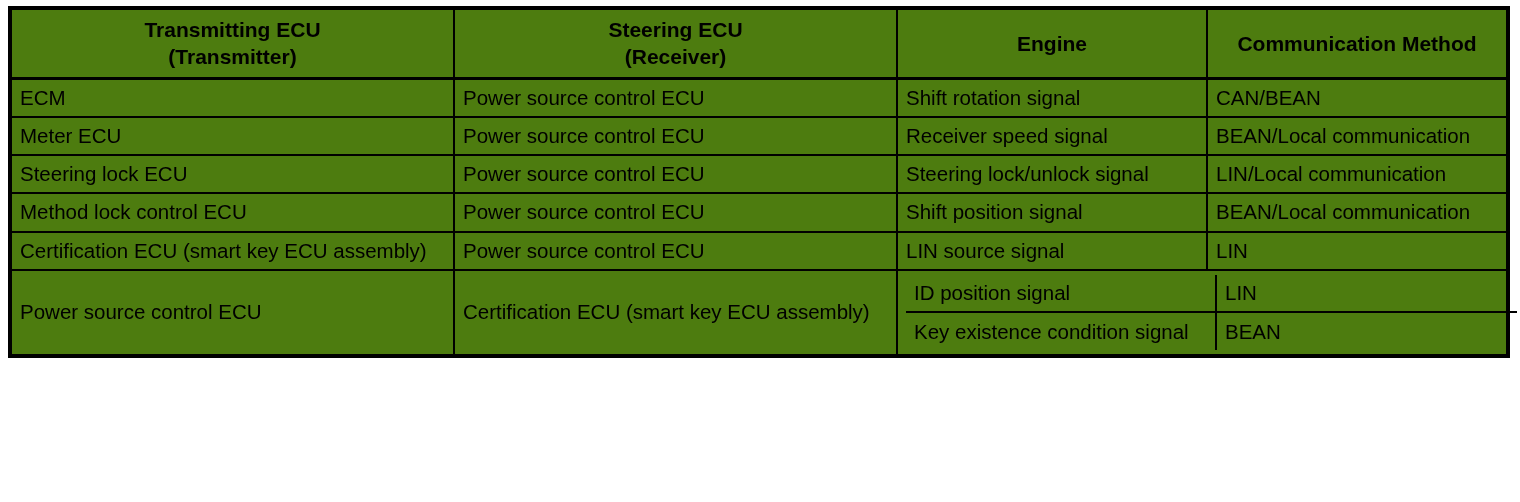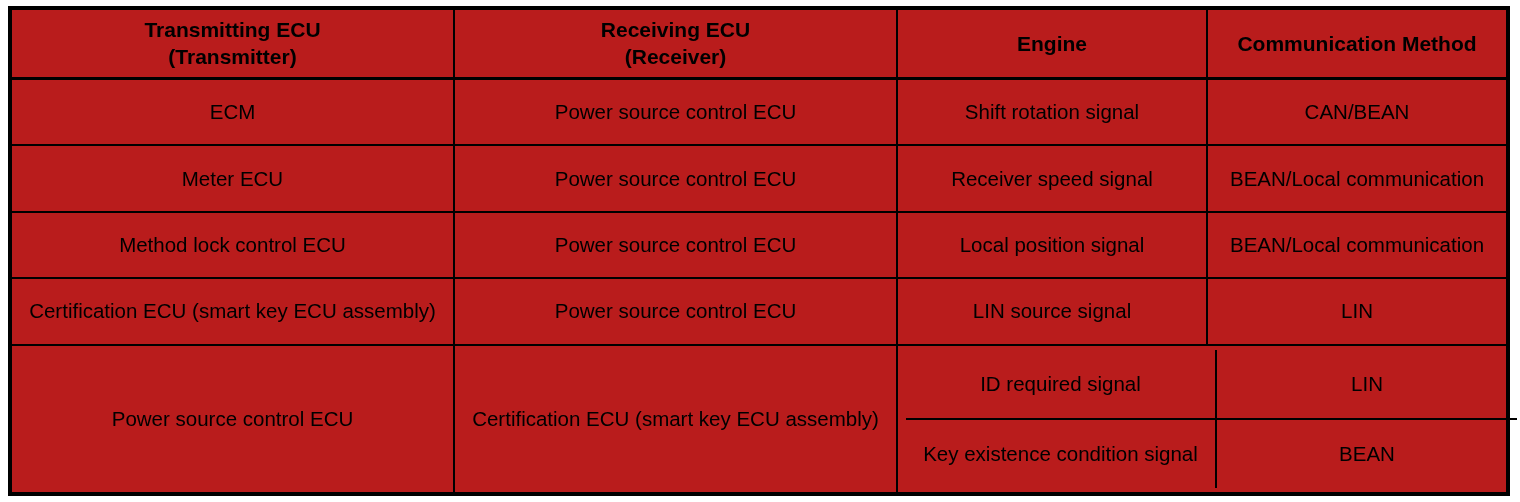--- a/index.html
+++ b/index.html
@@ -19,36 +19,36 @@
     position: absolute;
     left: 8px;
     top: 6px;
     width: 1498px;
     height: 490px;
     box-sizing: border-box;
   }
 
   table.ecu-table {
     width: 1498px;
-    height: 490px;
+    height: 352px;
     border-collapse: collapse;
     table-layout: fixed;
     border: 4px solid #000000;
-    background: #b91c1c;
+    background: #4d7c0f;
   }
 
   table.ecu-table td,
   table.ecu-table th {
     border: 2px solid #000000;
     padding: 4px 8px;
     vertical-align: middle;
     font-size: 20.5px;
     line-height: 1.28;
     font-weight: normal;
-    text-align: center;
+    text-align: left;
     box-sizing: border-box;
     word-wrap: break-word;
   }
 
   table.ecu-table thead th {
     text-align: center;
     font-weight: bold;
     font-size: 21px;
     border-bottom: 3px solid #000000;
     line-height: 1.3;
@@ -95,64 +95,70 @@
       <col class="col-signal">
       <col class="col-method">
     </colgroup>
     <thead>
       <tr>
         <th>
           <span>Transmitting ECU</span><br>
           <span>(Transmitter)</span>
         </th>
         <th>
-          <span>Receiving ECU</span><br>
+          <span>Steering ECU</span><br>
           <span>(Receiver)</span>
         </th>
         <th>Engine</th>
         <th>Communication Method</th>
       </tr>
     </thead>
     <tbody>
       <tr>
         <td>ECM</td>
         <td>Power source control ECU</td>
         <td>Shift rotation signal</td>
         <td>CAN/BEAN</td>
       </tr>
       <tr>
         <td>Meter ECU</td>
         <td>Power source control ECU</td>
         <td>Receiver speed signal</td>
         <td>BEAN/Local communication</td>
       </tr>
       <tr>
+        <td>Steering lock ECU</td>
+        <td>Power source control ECU</td>
+        <td>Steering lock/unlock signal</td>
+        <td>LIN/Local communication</td>
+      </tr>
+      <tr>
         <td>Method lock control ECU</td>
         <td>Power source control ECU</td>
-        <td>Local position signal</td>
+        <td>Shift position signal</td>
         <td>BEAN/Local communication</td>
       </tr>
       <tr>
         <td>Certification ECU (smart key ECU assembly)</td>
         <td>Power source control ECU</td>
         <td>LIN source signal</td>
         <td>LIN</td>
       </tr>
       <tr>
         <td>Power source control ECU</td>
         <td>Certification ECU (smart key ECU assembly)</td>
         <td class="nested-host" colspan="2">
           <table class="inner">
             <colgroup>
               <col class="inner-signal">
               <col class="inner-method">
             </colgroup>
             <tbody>
               <tr>
-                <td>ID required signal</td>
+                <td>ID position signal</td>
                 <td class="inner-method">LIN</td>
               </tr>
               <tr>
                 <td>Key existence condition signal</td>
                 <td class="inner-method">BEAN</td>
               </tr>
             </tbody>
           </table>
         </td>
       </tr>

